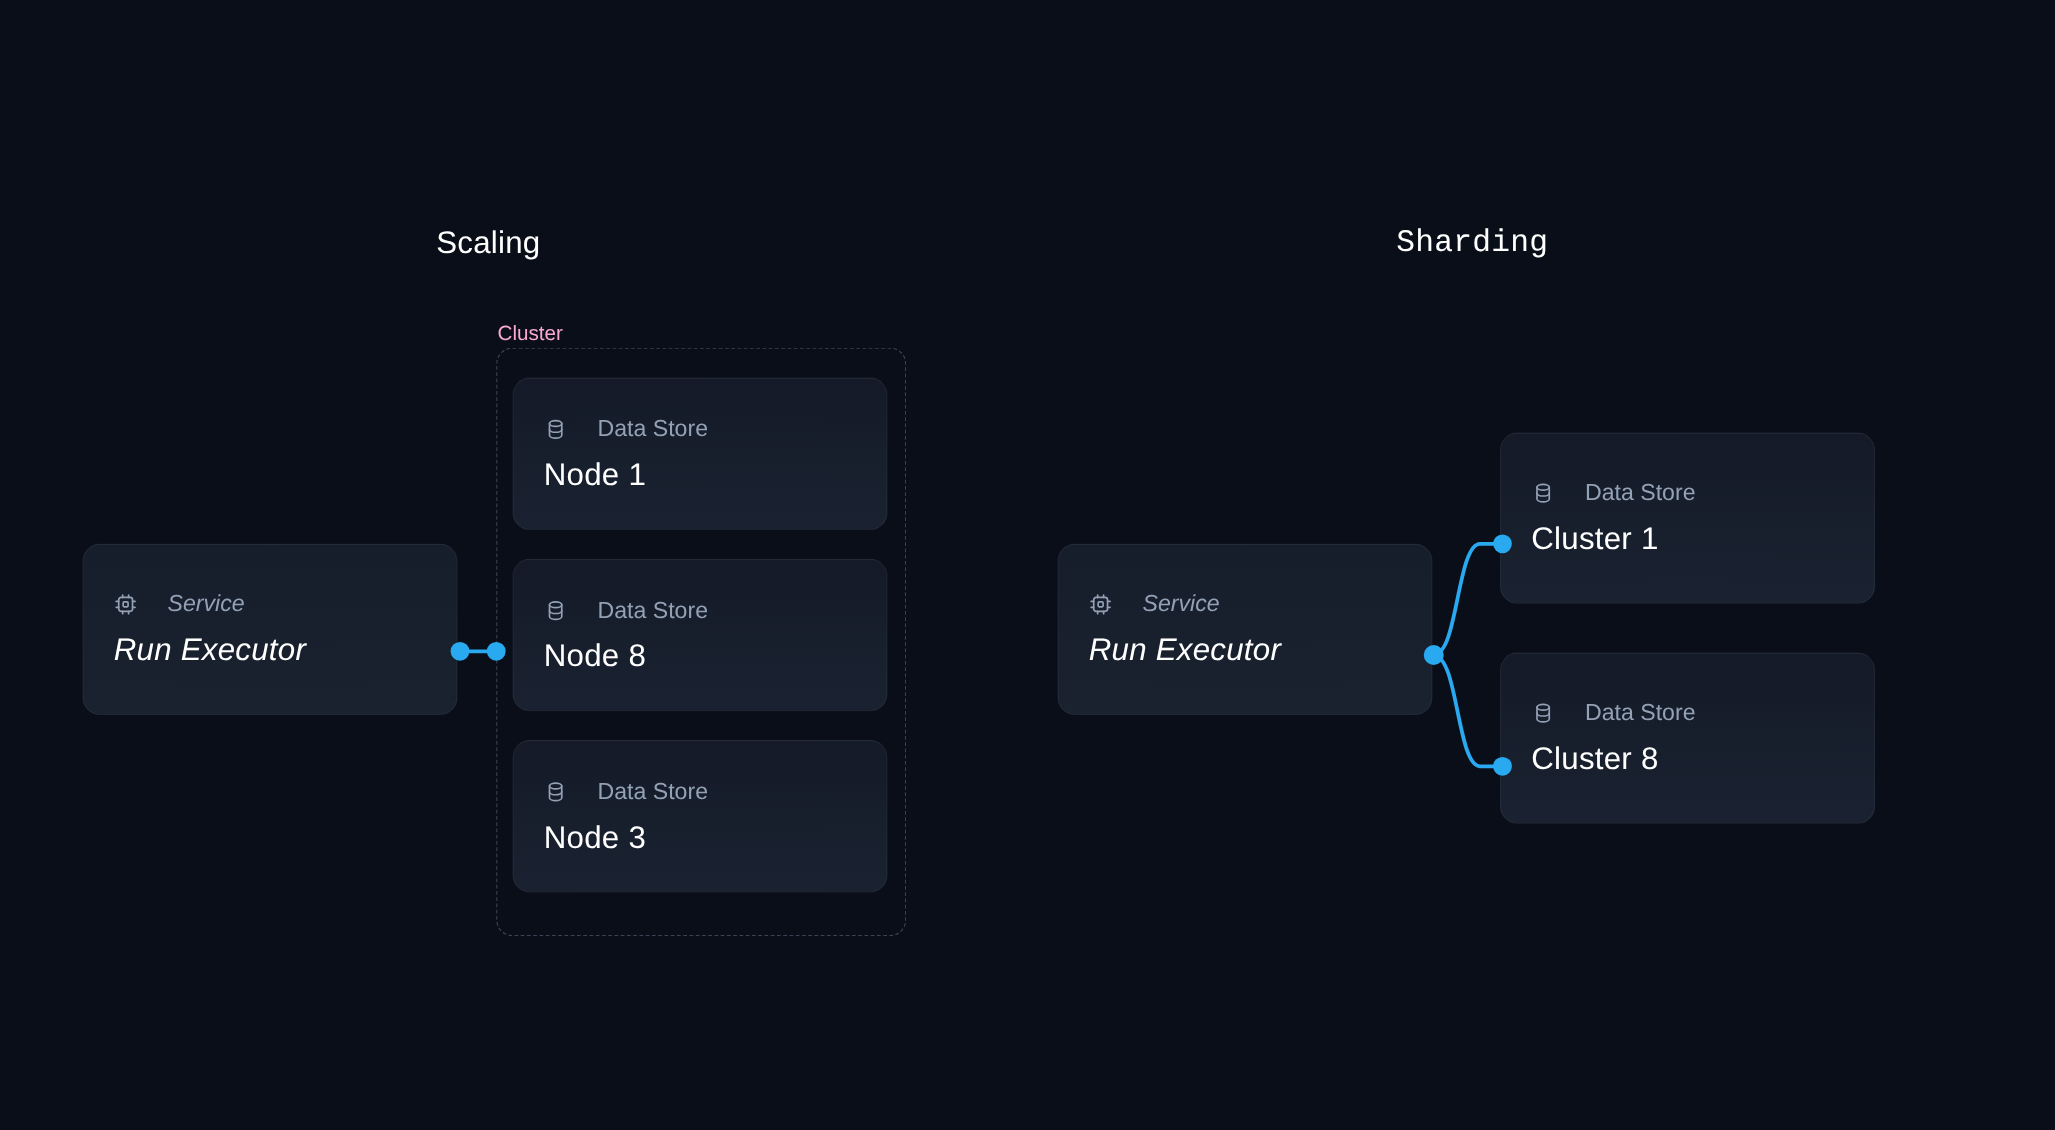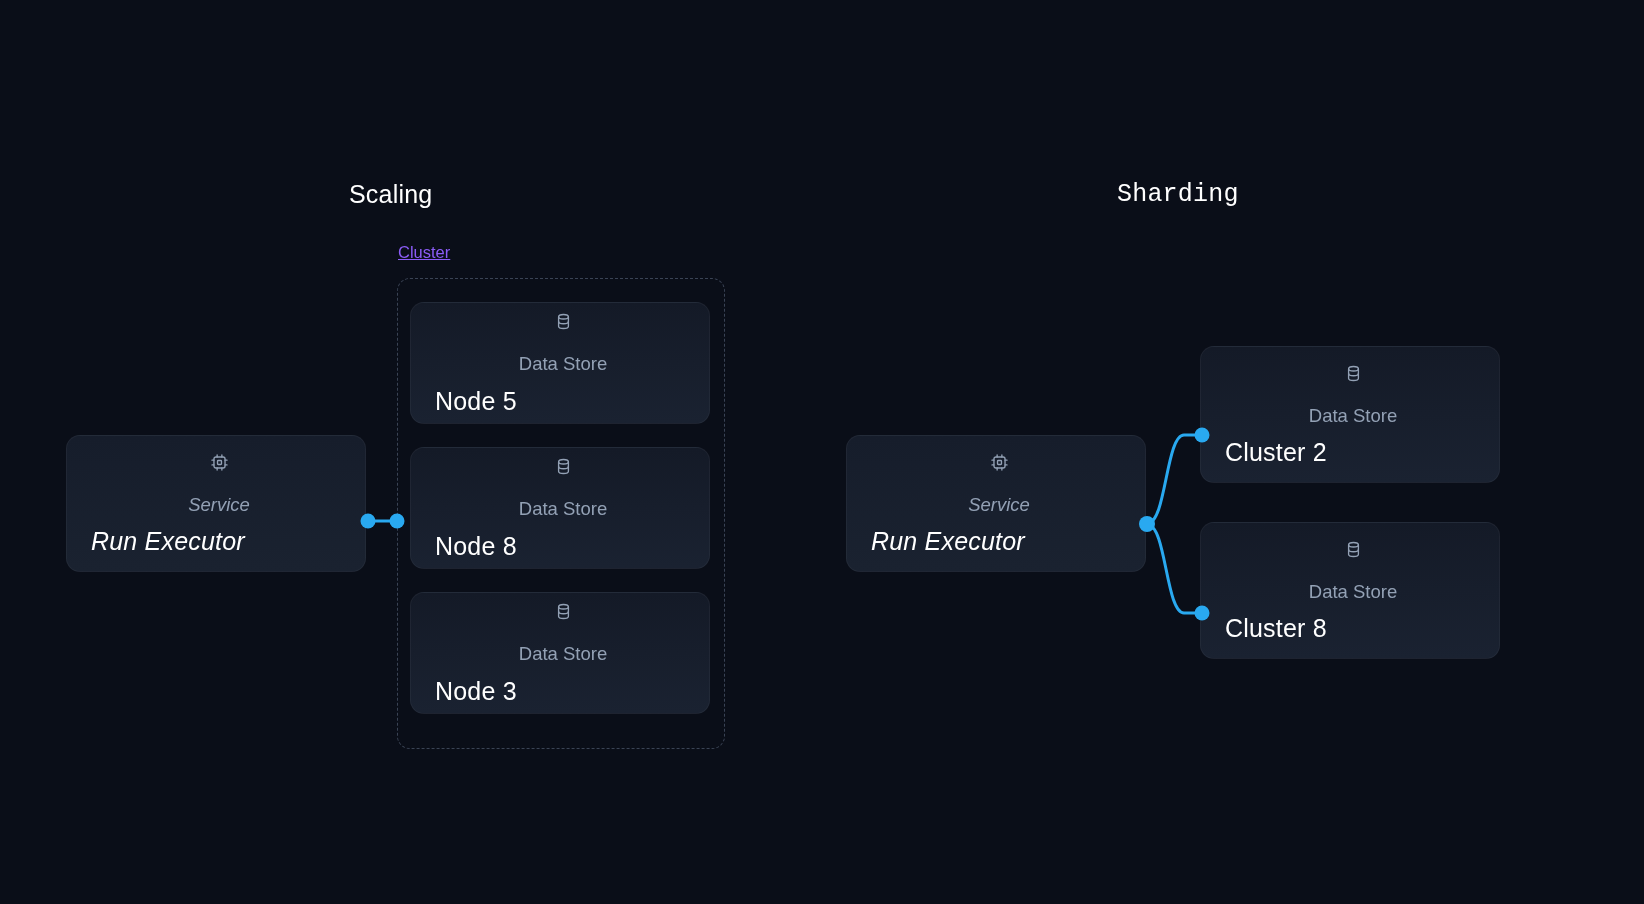--- a/index.html
+++ b/index.html
@@ -29,26 +29,25 @@
     letter-spacing: 0.2px;
     white-space: nowrap;
   }
   #title-scaling  { left: 349px; top: 180px; }
   #title-sharding { left: 1117px; top: 180px; font-family: Liberation Mono, monospace; }
 
   
   #cluster-group-label {
     position: absolute;
     left: 398px;
-    top: 243px;
-    color: #8b5cf6;
+    top: 258px;
+    color: #f9a8d4;
     font-size: 16.5px;
     font-weight: 400;
     white-space: nowrap;
-    text-decoration: underline;
   }
 
   #cluster-group-box {
     position: absolute;
     left: 397px;
     top: 278px;
     width: 328px;
     height: 471px;
     border: 1.4px dashed #3a4354;
     border-radius: 13px;
@@ -84,21 +83,20 @@
   .node-kind {
     display: flex;
     align-items: center;
     gap: 24px;
     color: #93a1b5;
     font-size: 18.5px;
     font-weight: 400;
     line-height: 1;
     margin-bottom: 15px;
     white-space: nowrap;
-    flex-direction: column;
   }
 
   .node-kind .kind-icon {
     width: 19px;
     height: 19px;
     flex: 0 0 19px;
     display: block;
     color: #93a1b5;
   }
   .node-kind .kind-icon svg { display: block; width: 19px; height: 19px; }
@@ -173,21 +171,21 @@
       <div class="node-kind">
         <span class="kind-icon">
           <svg viewBox="0 0 24 24" fill="none" stroke="currentColor" stroke-width="1.7" stroke-linecap="round" stroke-linejoin="round">
             <ellipse cx="12" cy="6" rx="6.2" ry="2.9"></ellipse>
             <path d="M5.8 6v12c0 1.6 2.8 2.9 6.2 2.9s6.2-1.3 6.2-2.9V6"></path>
             <path d="M5.8 12c0 1.6 2.8 2.9 6.2 2.9s6.2-1.3 6.2-2.9"></path>
           </svg>
         </span>
         <span>Data Store</span>
       </div>
-      <div class="node-label">Node 5</div>
+      <div class="node-label">Node 1</div>
     </div>
   </div>
 
   <div class="node-card" id="card-node-2">
     <div class="node-inner">
       <div class="node-kind">
         <span class="kind-icon">
           <svg viewBox="0 0 24 24" fill="none" stroke="currentColor" stroke-width="1.7" stroke-linecap="round" stroke-linejoin="round">
             <ellipse cx="12" cy="6" rx="6.2" ry="2.9"></ellipse>
             <path d="M5.8 6v12c0 1.6 2.8 2.9 6.2 2.9s6.2-1.3 6.2-2.9V6"></path>
@@ -244,21 +242,21 @@
       <div class="node-kind">
         <span class="kind-icon">
           <svg viewBox="0 0 24 24" fill="none" stroke="currentColor" stroke-width="1.7" stroke-linecap="round" stroke-linejoin="round">
             <ellipse cx="12" cy="6" rx="6.2" ry="2.9"></ellipse>
             <path d="M5.8 6v12c0 1.6 2.8 2.9 6.2 2.9s6.2-1.3 6.2-2.9V6"></path>
             <path d="M5.8 12c0 1.6 2.8 2.9 6.2 2.9s6.2-1.3 6.2-2.9"></path>
           </svg>
         </span>
         <span>Data Store</span>
       </div>
-      <div class="node-label">Cluster 2</div>
+      <div class="node-label">Cluster 1</div>
     </div>
   </div>
 
   <div class="node-card" id="card-cluster-2">
     <div class="node-inner">
       <div class="node-kind">
         <span class="kind-icon">
           <svg viewBox="0 0 24 24" fill="none" stroke="currentColor" stroke-width="1.7" stroke-linecap="round" stroke-linejoin="round">
             <ellipse cx="12" cy="6" rx="6.2" ry="2.9"></ellipse>
             <path d="M5.8 6v12c0 1.6 2.8 2.9 6.2 2.9s6.2-1.3 6.2-2.9V6"></path>

